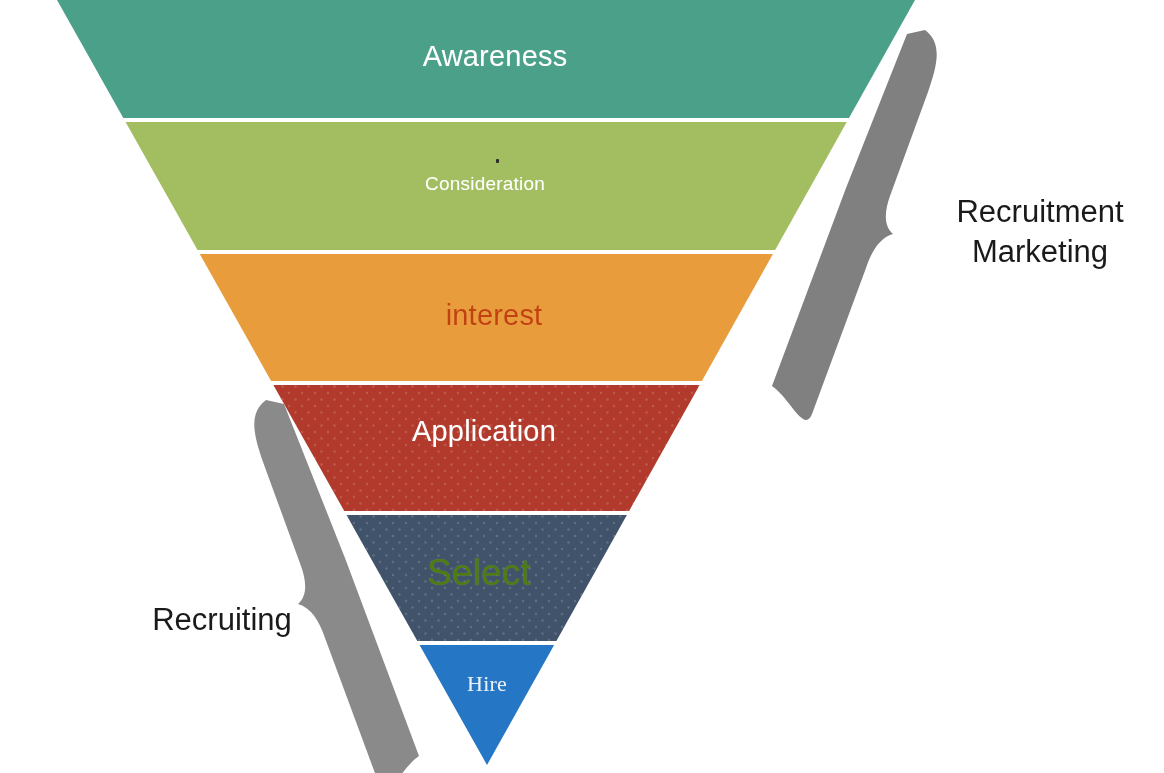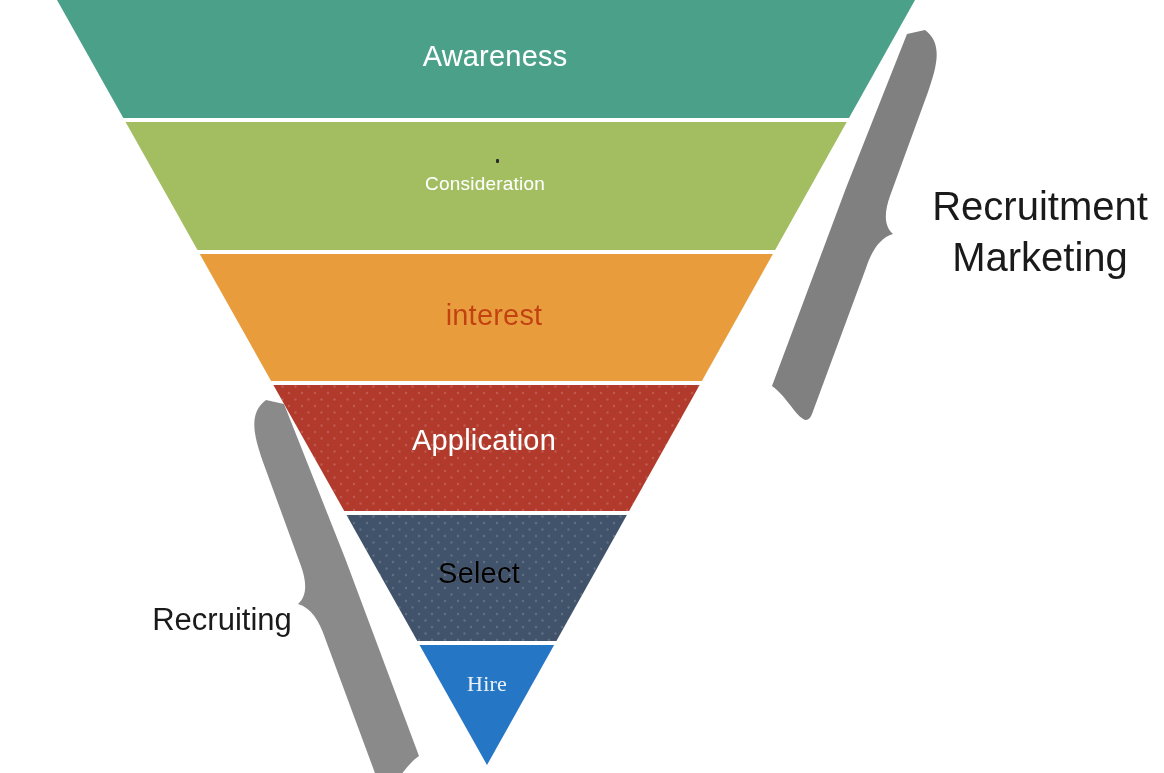--- a/index.html
+++ b/index.html
@@ -109,26 +109,26 @@
                Z" fill="#8a8a8a"></path>
     </g>
   </svg>
 
   <div class="stage-label" id="label-awareness" style="left: 495px; top: 56px; font-size: 29px; color: rgb(255, 255, 255);">Awareness</div>
 
   <div class="stage-label" id="label-consideration" style="left: 485px; top: 184px; font-size: 19px; color: rgb(255, 255, 255);">Consideration</div>
 
   <div class="stage-label" id="label-interest" style="left: 494px; top: 315px; font-size: 29px; color: #c2410c;">interest</div>
 
-  <div class="stage-label" id="label-application" style="left: 484px; top: 440px; font-size: 29px; color: rgb(255, 255, 255);">Application</div>
+  <div class="stage-label" id="label-application" style="left: 484px; top: 431px; font-size: 29px; color: rgb(255, 255, 255);">Application</div>
 
-  <div class="stage-label" id="label-select" style="left: 479px; top: 573px; font-size: 29px; color: #000000;">Select</div>
+  <div class="stage-label" id="label-select" style="left: 479px; top: 573px; font-size: 37px; color: #4d7c0f;">Select</div>
 
   <div class="stage-label" id="label-hire" style="left: 487px; top: 684px; font-size: 22px; color: rgb(232, 240, 248); font-family: Liberation Serif, serif;">Hire</div>
 
-  <div class="bracket-label" id="label-bracket-right" style="left: 1040px; top: 232px; font-size: 40px; color: rgb(26, 26, 26);">Recruitment
+  <div class="bracket-label" id="label-bracket-right" style="left: 1040px; top: 232px; font-size: 31px; color: rgb(26, 26, 26);">Recruitment
 Marketing</div>
 
   <div class="bracket-label" id="label-bracket-left" style="left: 174px; top: 620px; font-size: 31px; color: rgb(26, 26, 26); margin-left: 48px;">Recruiting</div>
 
   <div class="speck" id="speck-mark" style="left: 496px; top: 159px; background: rgb(43, 43, 43);"></div>
 
 </div>
 
 </body></html>

